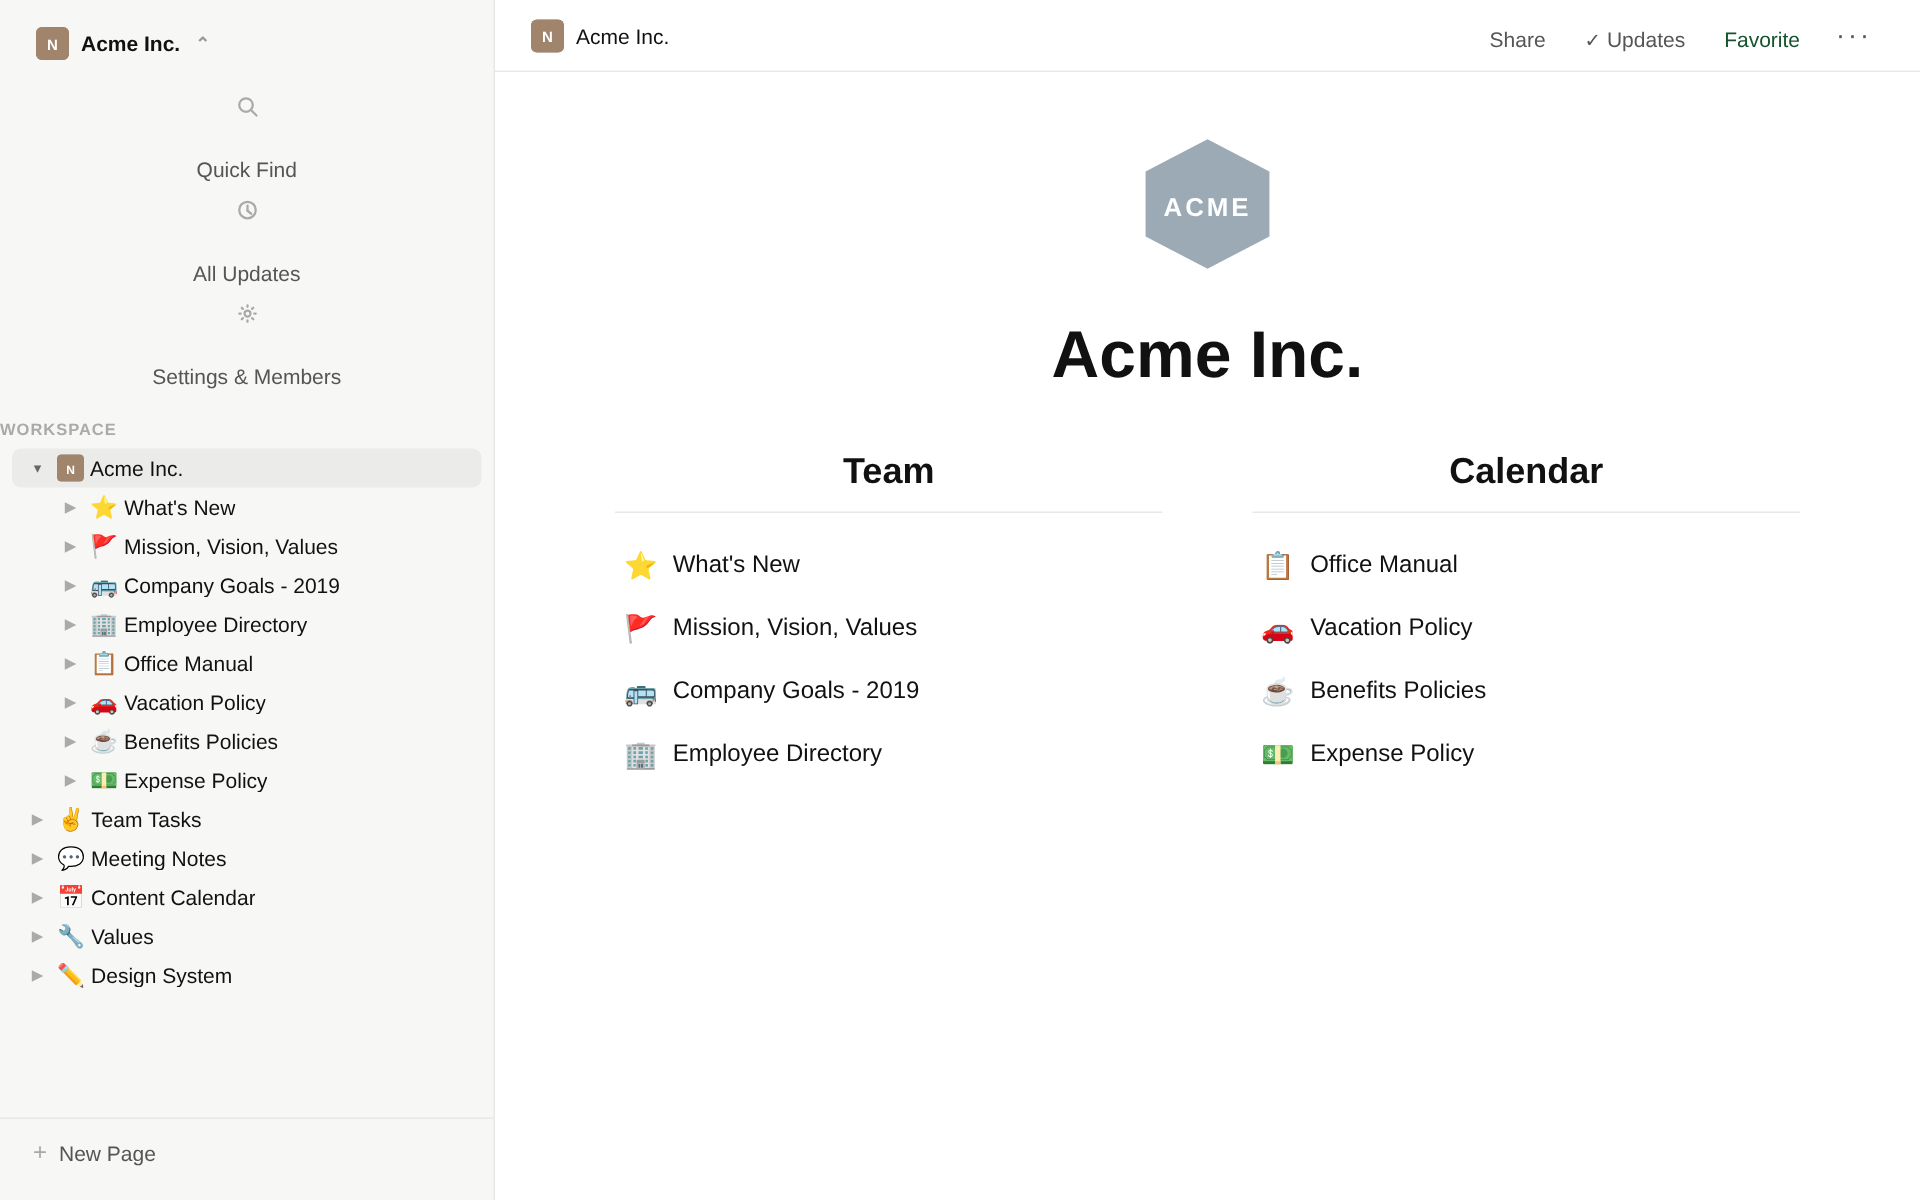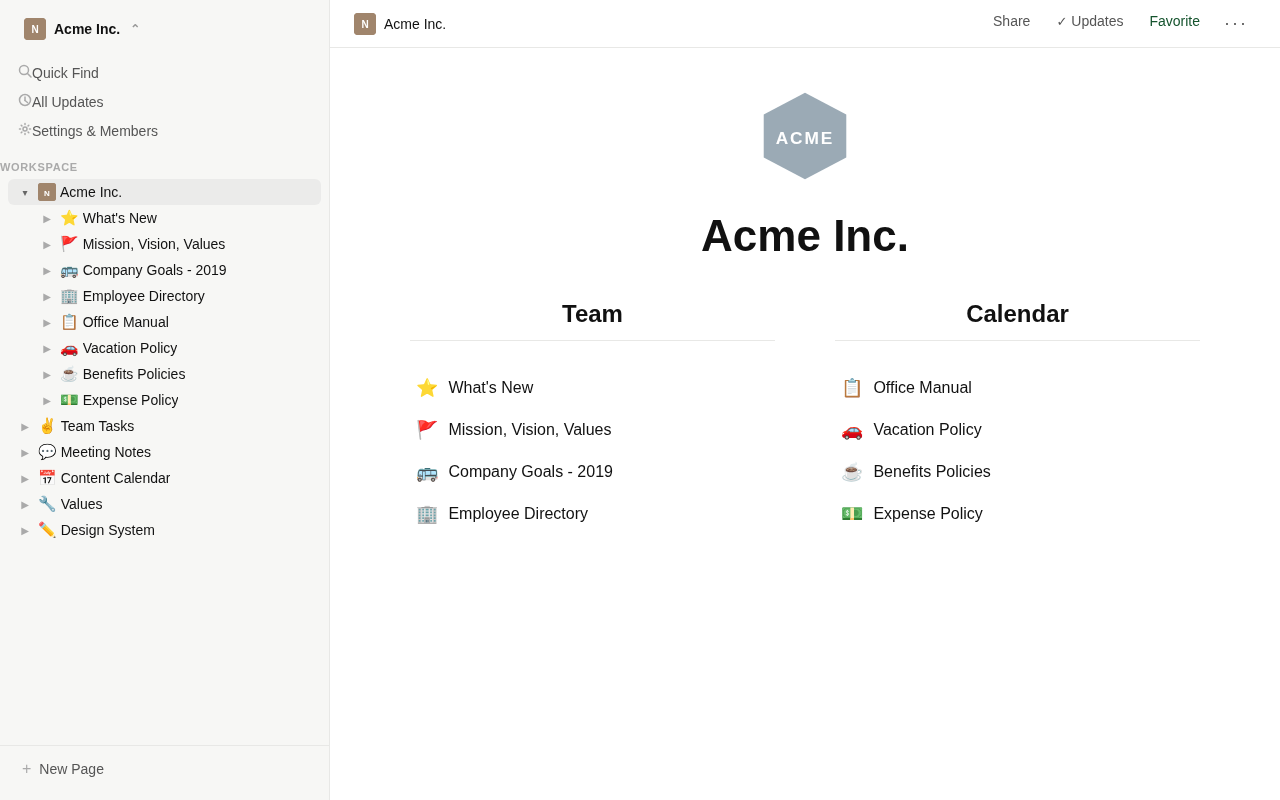--- a/index.html
+++ b/index.html
@@ -49,27 +49,28 @@
 
     .chevron-icon { color: #999; font-size: 12px; margin-left: 2px; }
 
     .sidebar-nav {
       padding: 4px 8px;
     }
 
     .sidebar-nav-item {
       display: flex;
       align-items: center;
-      gap: 0;
+      gap: 24px;
       padding: 6px 10px;
       border-radius: 6px;
       font-size: 14px;
       color: #555;
       cursor: pointer;
       user-select: none;
+      flex-direction: column;
     }
     .sidebar-nav-item .nav-icon { font-size: 14px; color: #aaa; }
 
     .workspace-label {
       font-size: 11px;
       font-weight: 600;
       color: #aaa;
       letter-spacing: 0.06em;
       padding: 12px 16px 4px 0;
     }
@@ -169,21 +170,21 @@
 
     .topbar-title {
       font-size: 14px;
       font-weight: 500;
       color: #111;
       flex: 1;
     }
 
     .topbar-actions {
       display: flex;
-      align-items: flex-start;
+      align-items: flex-end;
       gap: 6px;
     }
 
     .topbar-btn {
       padding: 4px 10px;
       border-radius: 6px;
       font-size: 14px;
       color: #14532d;
       cursor: pointer;
       border: none;
@@ -244,21 +245,21 @@
     }
 
     .page-column {
       flex: 1;
     }
 
     .column-heading {
       font-size: 24px;
       font-weight: 700;
       color: #111;
-      margin-bottom: 28px;
+      margin-bottom: 16px;
       padding-bottom: 12px;
       border-bottom: 1px solid #e8e8e6;
     }
 
     .column-list {
       list-style: none;
       display: flex;
       flex-direction: column;
       gap: 4px;
     }

